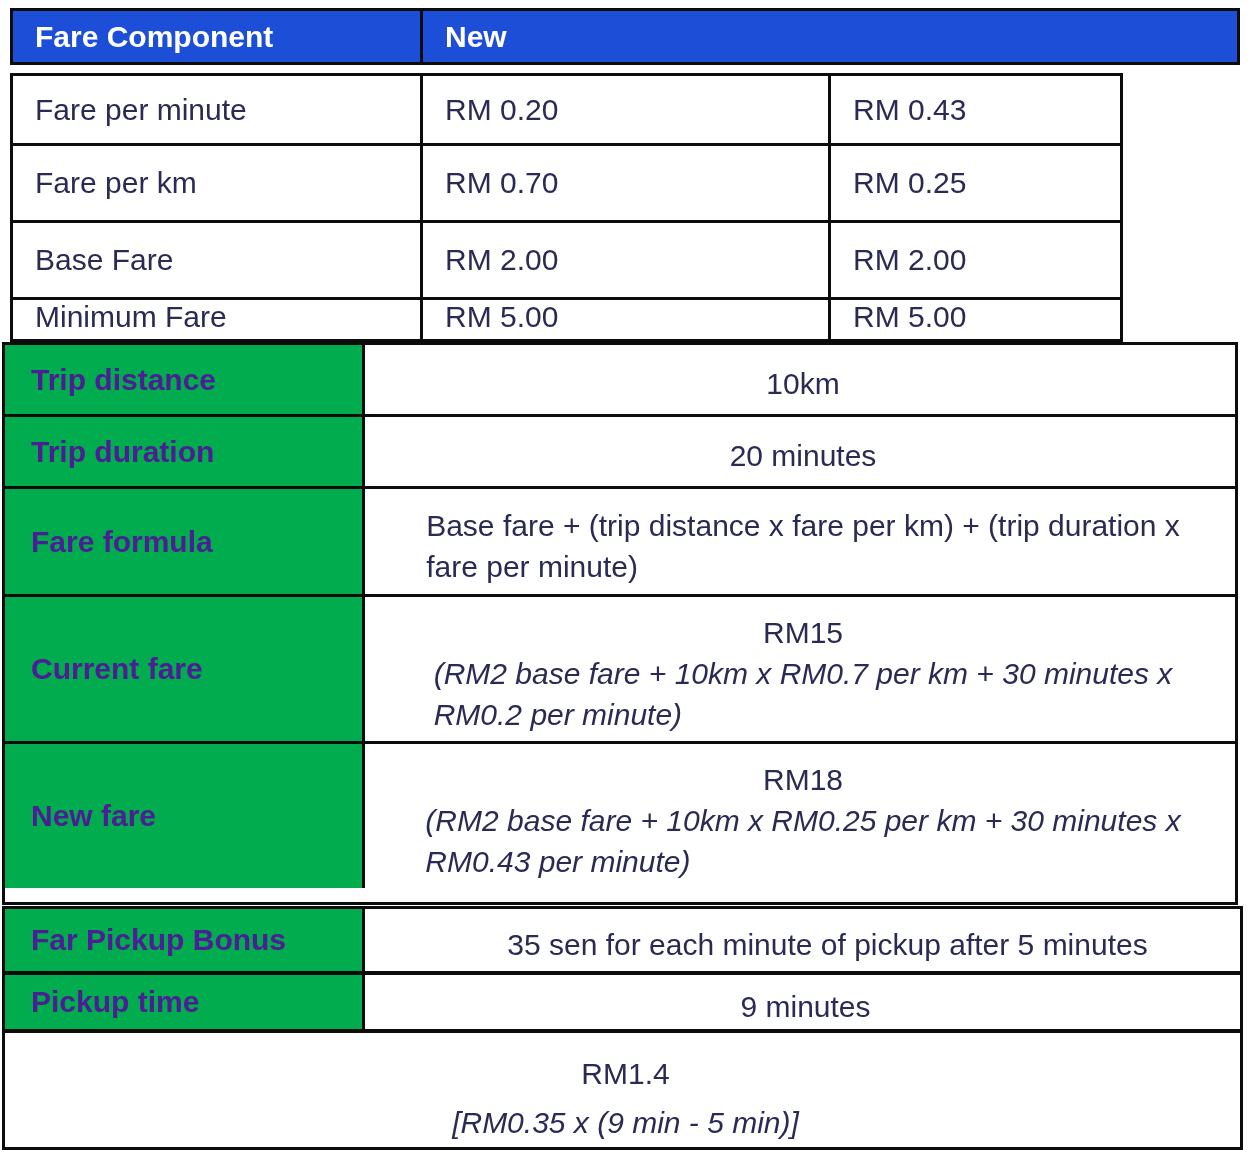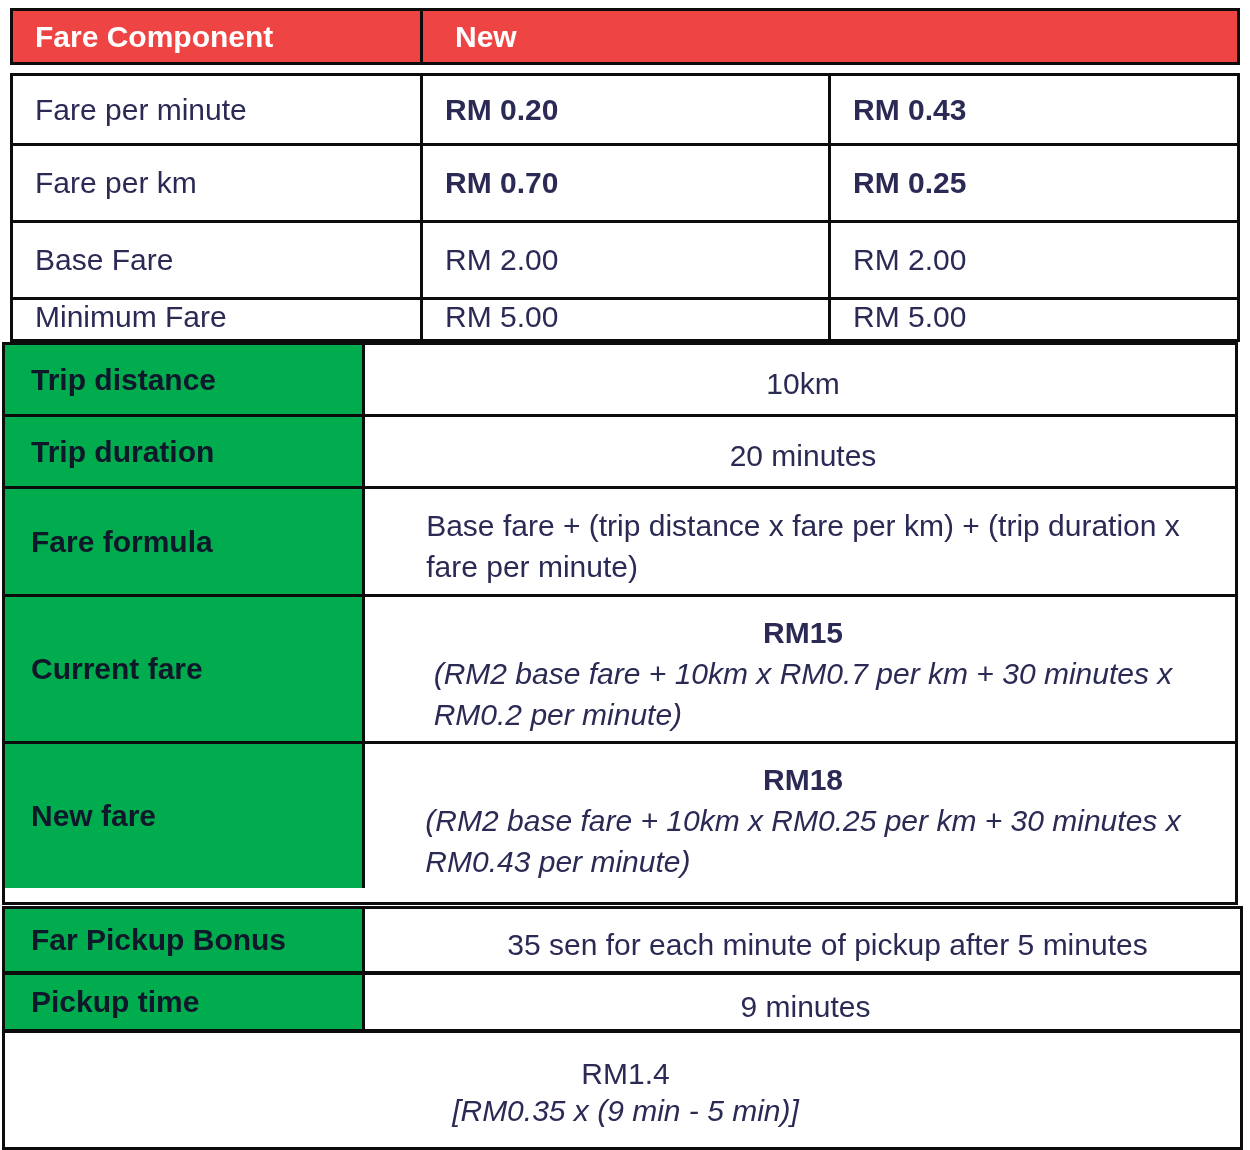--- a/index.html
+++ b/index.html
@@ -6,52 +6,52 @@
   .page{
     position:relative;width:1250px;height:1150px;overflow:hidden;background:#ffffff;
     font-family:"Liberation Sans",sans-serif;color:#2A2A55;font-size:30px;
   }
   .block{position:absolute;box-sizing:border-box;background:#ffffff;border:3px solid #0c0c0c;}
   .row{display:flex;box-sizing:border-box;border-bottom:3px solid #0c0c0c;}
   .row:last-child{border-bottom:none;}
   .cell{box-sizing:border-box;display:flex;align-items:center;overflow:hidden;}
 
   
-  .t1-header{left:10px;top:8px;width:1230px;height:57px;background:#ef4444;display:flex;overflow:hidden;gap:10px;}
+  .t1-header{left:10px;top:8px;width:1230px;height:57px;background:#1d4ed8;display:flex;overflow:hidden;}
   .t1-header .cell{color:#ffffff;font-weight:bold;padding-left:22px;}
-  .t1-body{left:10px;top:73px;width:1230px;height:269px;overflow:hidden;text-align:right;}
+  .t1-body{left:10px;top:73px;width:1113px;height:269px;overflow:hidden;text-align:right;}
   .c1{width:410px;border-right:3px solid #0c0c0c;padding-left:22px;}
   .c2{width:408px;border-right:3px solid #0c0c0c;padding-left:22px;}
   .c3{flex:1;padding-left:22px;}
   .h70{height:70px;}
   .h77{height:77px;}
-  .bold{font-weight:bold;}
+  .bold{font-weight:normal;}
   .top-align{align-items:flex-start;line-height:30px;padding-top:2px;}
 
   
   .t2{left:2px;top:342px;width:1236px;height:563px;overflow:hidden;}
   .label-col{width:360px;border-right:3px solid #0c0c0c;background:#00AC4D;
-             color:#0f172a;font-weight:bold;padding-left:26px;}
+             color:#4c1d95;font-weight:bold;padding-left:26px;}
   .value-col{flex:1;display:flex;flex-direction:column;justify-content:center;
              padding-left:14px;padding-right:8px;line-height:41px;white-space:pre-line;margin-top:8px;}
   .h72{height:72px;}
   .h110{height:108px;}
   .h147{height:147px;}
   .h144{height:144px;}
   .italic{font-style:italic;}
 
   
   .t3{left:2px;top:906px;width:1241px;height:244px;overflow:hidden;}
   .t3 .row{border-bottom:4px solid #0c0c0c;}
   .t3 .row:last-child{border-bottom:none;}
   .h66{height:66px;gap:44px;}
   .h58{height:58px;}
   .h109{height:109px;}
   .t3-last .label-col{align-items:flex-start;padding-top:14px;line-height:37px;white-space:pre-line;}
-  .t3-last .value-col{justify-content:flex-start;padding-top:14px;line-height:37px;}
+  .t3-last .value-col{justify-content:flex-start;padding-top:14px;line-height:37px;gap:12px;}
 </style>
 </head>
 <body>
 
 <div class="page">
 
   <div class="block t1-header">
     <div class="cell c1">Fare Component</div>
     <div class="cell c3">New</div>
   </div>

